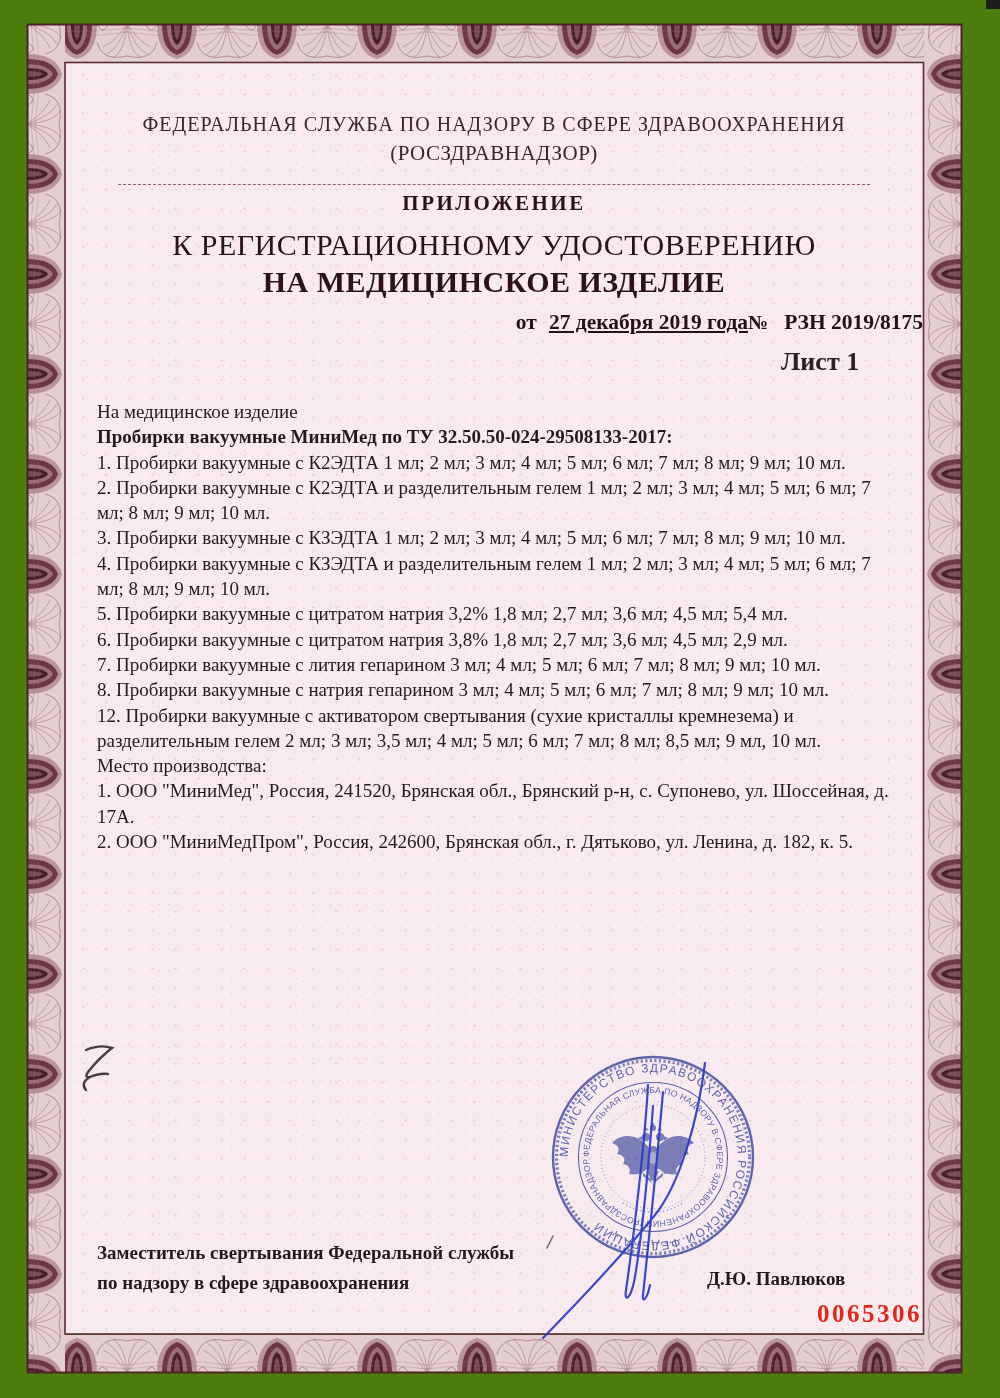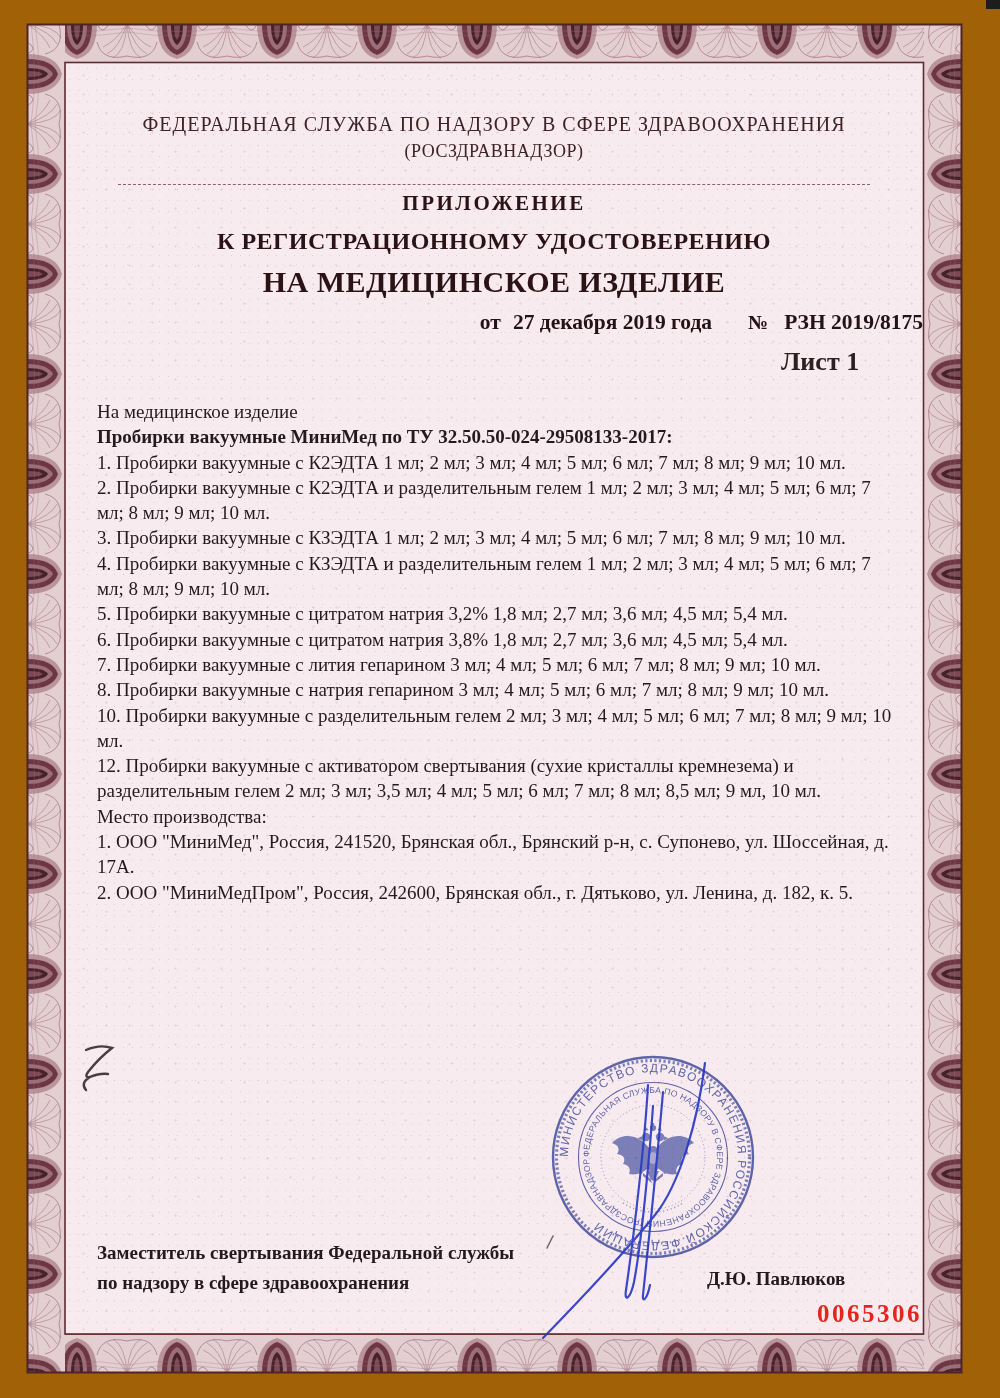--- a/index.html
+++ b/index.html
@@ -1,39 +1,39 @@
 <!DOCTYPE html>
 <html><head>
 <meta charset="utf-8">
 <style>
   html,body{margin:0;padding:0;background:#ffffff;}
   #page{
-    position:relative;width:1000px;height:1398px;background:#a16207;overflow:hidden;
+    position:relative;width:1000px;height:1398px;background:#4d7c0f;overflow:hidden;
     font-family:"Liberation Serif","DejaVu Serif",serif;color:#2c2023;
   }
   .abs{position:absolute;}
   
   #content{
     left:65px;top:63px;width:858px;height:1271px;
     background:
       radial-gradient(circle, rgba(167,77,96,0.20) 0.8px, transparent 1px) 0 0/9px 11px,
       radial-gradient(circle, rgba(167,77,96,0.13) 0.8px, transparent 1px) 4px 6px/13px 17px,
       radial-gradient(circle, rgba(120,40,60,0.10) 1px, transparent 1.4px) 7px 3px/23px 19px,
       #f8ebef;
   }
   .ctr{left:0;width:100%;text-align:center;}
   .hdr1{top:50px;font-size:20px;letter-spacing:1px;color:#3d2327;}
-  .hdr2{top:78px;font-size:18px;letter-spacing:.5px;color:#3d2327;}
+  .hdr2{top:78px;font-size:21px;letter-spacing:.5px;color:#3d2327;}
   .rule{top:121px;left:53px;width:752px;border-top:1px dashed rgba(110,48,58,.75);height:0;}
   .t1{top:128px;font-size:21px;font-weight:bold;letter-spacing:2.5px;color:#2a1216;}
-  .t2{top:165px;font-size:24px;font-weight:bold;letter-spacing:.5px;color:#2a1216;}
+  .t2{top:165px;font-size:30px;font-weight:normal;letter-spacing:.5px;color:#2a1216;}
   .t3{top:202px;font-size:30px;font-weight:bold;letter-spacing:.5px;color:#2a1216;}
   .dateline{top:247px;display:flex;justify-content:flex-end;align-items:baseline;
             font-size:21.5px;font-weight:bold;color:#241216;}
-  .dateline .dp{margin-right:12px;} .dateline .dt{margin-right:36px;}
+  .dateline .dp{margin-right:12px;} .dateline .dt{text-decoration:underline;}
   .dateline .ns{margin-right:16px;font-size:20px;}
   .sheet{top:284px;left:716px;font-size:26px;font-weight:bold;}
   .body{top:336px;left:32px;width:805px;font-size:19px;line-height:25.3px;color:#241a1d;}
   .body p{margin:0;}
   .body .bold{font-weight:bold;}
   .sig{top:1175px;left:32px;font-size:19px;font-weight:bold;line-height:30px;color:#241a1d;}
   .signame{top:1205px;left:642px;font-size:19px;font-weight:bold;color:#241a1d;text-align:center;}
   .serial{top:1237px;left:752px;font-size:25px;font-weight:bold;letter-spacing:2.5px;color:#e2261e;}
   .overlay{left:0;top:0;pointer-events:none;}
   .artifact{left:986px;top:0;width:14px;height:9px;background:#1d1d1d;}
@@ -64,24 +64,23 @@
     <div class="abs sheet">Лист 1</div>
 
     <div class="abs body">
       <p>На медицинское изделие</p>
       <p class="bold">Пробирки вакуумные МиниМед по ТУ 32.50.50-024-29508133-2017:</p>
       <p>1. Пробирки вакуумные с К2ЭДТА 1 мл; 2 мл; 3 мл; 4 мл; 5 мл; 6 мл; 7 мл; 8 мл; 9 мл; 10 мл.</p>
       <p>2. Пробирки вакуумные с К2ЭДТА и разделительным гелем 1 мл; 2 мл; 3 мл; 4 мл; 5 мл; 6 мл; 7 мл; 8 мл; 9 мл; 10 мл.</p>
       <p>3. Пробирки вакуумные с КЗЭДТА 1 мл; 2 мл; 3 мл; 4 мл; 5 мл; 6 мл; 7 мл; 8 мл; 9 мл; 10 мл.</p>
       <p>4. Пробирки вакуумные с КЗЭДТА и разделительным гелем 1 мл; 2 мл; 3 мл; 4 мл; 5 мл; 6 мл; 7 мл; 8 мл; 9 мл; 10 мл.</p>
       <p>5. Пробирки вакуумные с цитратом натрия 3,2% 1,8 мл; 2,7 мл; 3,6 мл; 4,5 мл; 5,4 мл.</p>
-      <p>6. Пробирки вакуумные с цитратом натрия 3,8% 1,8 мл; 2,7 мл; 3,6 мл; 4,5 мл; 5,4 мл.</p>
+      <p>6. Пробирки вакуумные с цитратом натрия 3,8% 1,8 мл; 2,7 мл; 3,6 мл; 4,5 мл; 2,9 мл.</p>
       <p>7. Пробирки вакуумные с лития гепарином 3 мл; 4 мл; 5 мл; 6 мл; 7 мл; 8 мл; 9 мл; 10 мл.</p>
       <p>8. Пробирки вакуумные с натрия гепарином 3 мл; 4 мл; 5 мл; 6 мл; 7 мл; 8 мл; 9 мл; 10 мл.</p>
-      <p>10. Пробирки вакуумные с разделительным гелем 2 мл; 3 мл; 4 мл; 5 мл; 6 мл; 7 мл; 8 мл; 9 мл; 10 мл.</p>
       <p>12. Пробирки вакуумные с активатором свертывания (сухие кристаллы кремнезема) и разделительным гелем 2 мл; 3 мл; 3,5 мл; 4 мл; 5 мл; 6 мл; 7 мл; 8 мл; 8,5 мл; 9 мл, 10 мл.</p>
       <p>Место производства:</p>
       <p>1. ООО "МиниМед", Россия, 241520, Брянская обл., Брянский р-н, с. Супонево, ул. Шоссейная, д. 17А.</p>
       <p>2. ООО "МиниМедПром", Россия, 242600, Брянская обл., г. Дятьково, ул. Ленина, д. 182, к. 5.</p>
     </div>
 
     <div class="abs sig">
       <div>Заместитель свертывания Федеральной службы</div>
       <div>по надзору в сфере здравоохранения</div>
     </div>

